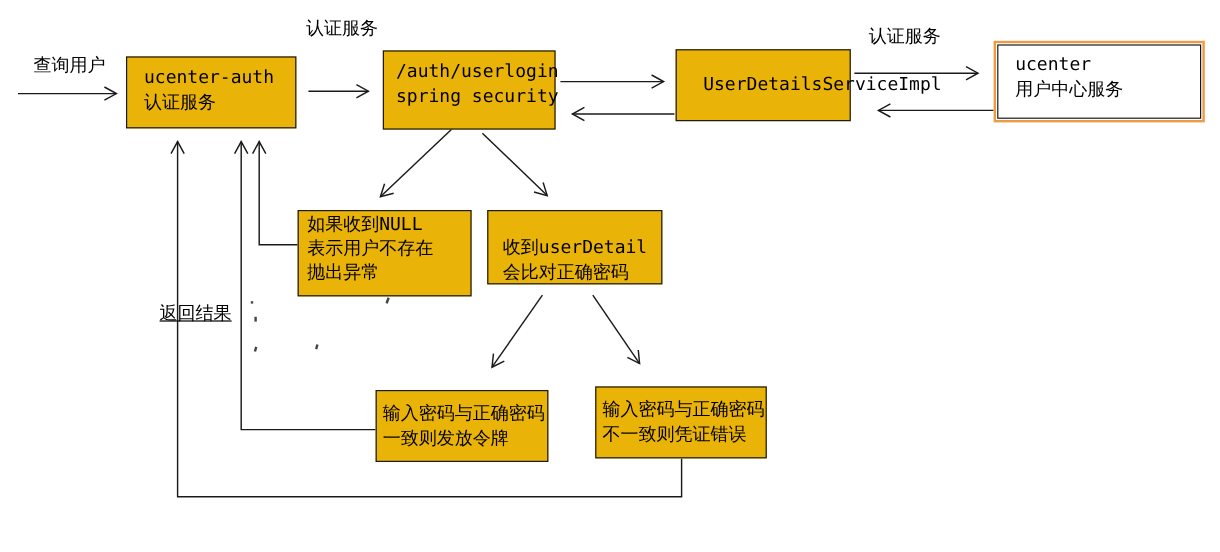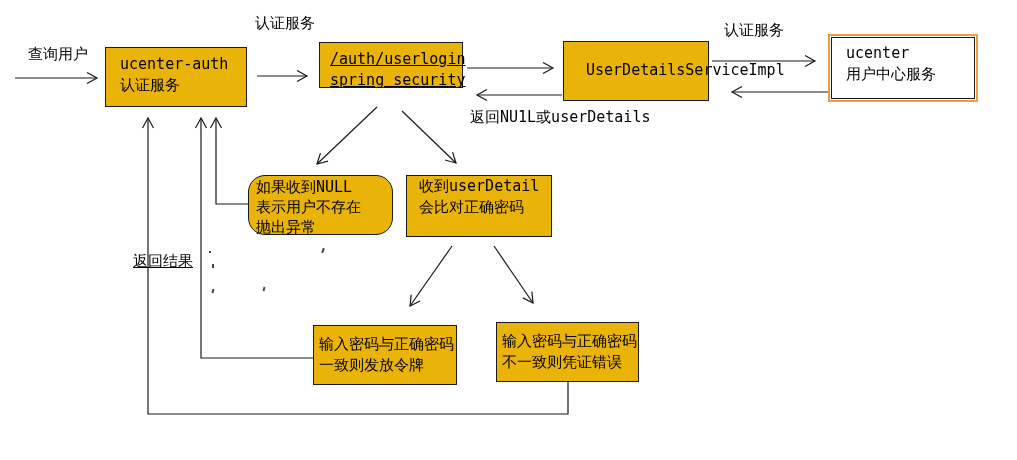--- a/index.html
+++ b/index.html
@@ -46,50 +46,49 @@
     <path d="M 452,246 L 410,306" marker-end="url(#arr)"></path>
     <path d="M 494,246 L 533,303" marker-end="url(#arr)"></path>
     <path d="M 248,204 H 216 V 118" marker-end="url(#arr)"></path>
     <path d="M 313,358 H 201 V 118" marker-end="url(#arr)"></path>
     <path d="M 568,382 V 414 H 148 V 118" marker-end="url(#arr)"></path>
   </svg>
 
   <div class="box" style="left:105px;top:47px;width:142px;height:60px;padding:6px 0 0 14px;">ucenter-auth
 认证服务</div>
 
-  <div class="box" style="left:319px;top:42px;width:144px;height:46px;padding:6px 0 12px 10px;text-decoration:underline;">/auth/userlogin
+  <div class="box" style="left:319px;top:42px;width:144px;height:66px;padding:6px 0 12px 10px;">/auth/userlogin
 spring security</div>
 
   <div class="box" style="left:563px;top:41px;width:146px;height:60px;padding:18px 0 0 22px;">UserDetailsServiceImpl</div>
 
-  <div class="box-hl-outer" style="left:828px;top:34px;width:150px;height:68px;">
+  <div class="box-hl-outer" style="left:828px;top:34px;width:176px;height:68px;">
     <div class="box-hl-inner" style="padding:5px 0 0 14px;">ucenter
 用户中心服务</div>
   </div>
 
-  <div class="box" style="left:248px;top:175px;width:145px;height:60px;padding:1px 0 0 7px;line-height:20px;border-radius:17px;">如果收到NULL
+  <div class="box" style="left:248px;top:175px;width:145px;height:72px;padding:1px 0 0 7px;line-height:20px;">如果收到NULL
 表示用户不存在
 抛出异常</div>
 
-  <div class="box" style="left:406px;top:175px;width:146px;height:62px;padding:0 0 0 12px;">收到userDetail
+  <div class="box" style="left:406px;top:175px;width:146px;height:62px;padding:20px 0 0 12px;">收到userDetail
 会比对正确密码</div>
 
   <div class="box" style="left:313px;top:325px;width:144px;height:60px;padding:8px 0 0 5px;">输入密码与正确密码
 一致则发放令牌</div>
 
   <div class="box" style="left:496px;top:322px;width:143px;height:60px;padding:8px 0 0 5px;">输入密码与正确密码
 不一致则凭证错误</div>
 
   <div class="label" style="left:28px;top:46px;">查询用户</div>
 
   <div class="label" style="left:255px;top:15px;">认证服务</div>
 
   <div class="label" style="left:724px;top:22px;">认证服务</div>
 
-  <div class="label" style="left:470px;top:109px;">返回NU1L或userDetails</div>
 
   <div class="label" style="left:133px;top:253px;text-decoration:underline;">返回结果</div>
 
   <div class="stray" style="left:209px;top:251px;width:2px;height:2px;"></div>
   <div class="stray" style="left:322px;top:248px;width:2px;height:5px;transform:rotate(20deg);"></div>
   <div class="stray" style="left:212px;top:264px;width:2px;height:4px;"></div>
   <div class="stray" style="left:212px;top:289px;width:2px;height:4px;transform:rotate(15deg);"></div>
   <div class="stray" style="left:263px;top:287px;width:2px;height:4px;transform:rotate(15deg);"></div>
 
 </div>

